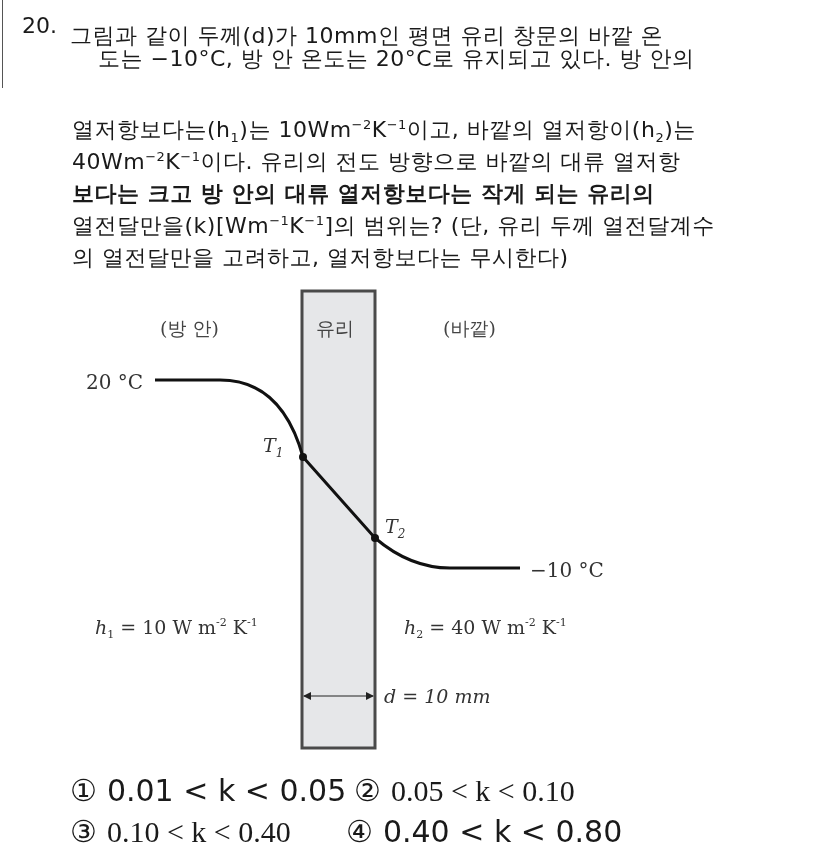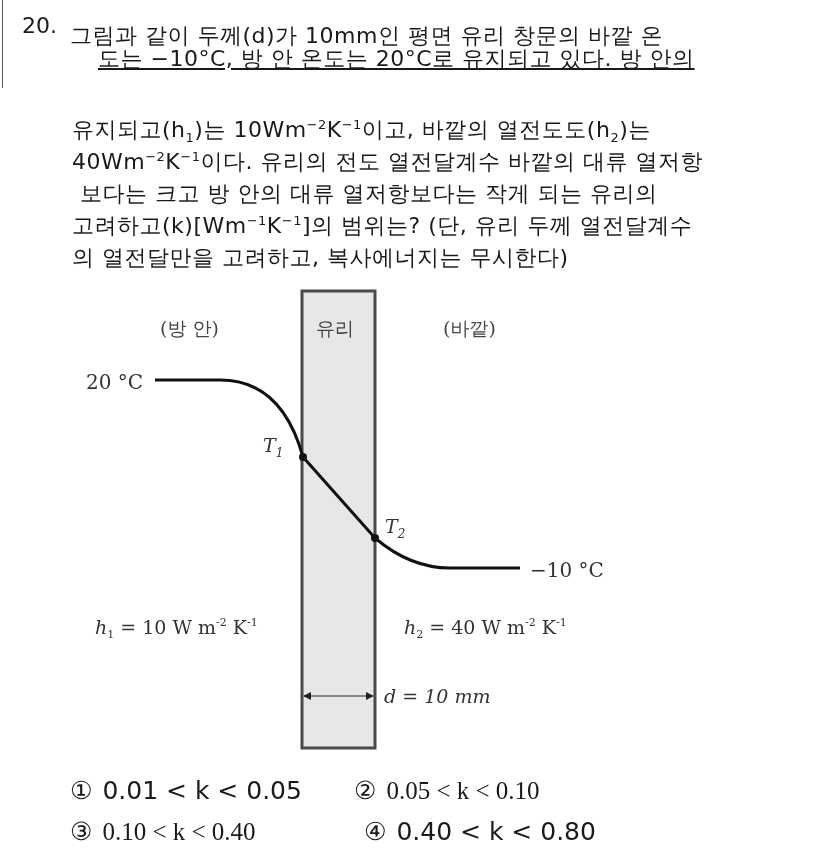--- a/index.html
+++ b/index.html
@@ -4,43 +4,43 @@
   <style>
     html, body { margin: 0; padding: 0; background: #ffffff; }
     body { width: 826px; height: 848px; position: relative; overflow: hidden;
            font-family: "DejaVu Sans", "Liberation Sans", sans-serif; color: #1a1a1a; }
     .left-rule { position: absolute; left: 2px; top: 0; width: 1px; height: 88px; background: #555; }
     .q-line { position: absolute; font-size: 22px; line-height: 28px; white-space: nowrap; letter-spacing: 0.5px; }
     .q-num { position: absolute; left: 22px; top: 12px; font-size: 22px; line-height: 28px; }
     sup, sub { font-size: 13px; line-height: 0; }
     .diagram { position: absolute; left: 0; top: 0; width: 826px; height: 848px; }
     .serif { font-family: "DejaVu Serif", "Liberation Serif", serif; }
-    .choice { position: absolute; font-size: 25px; line-height: 28px; white-space: nowrap; }
+    .choice { position: absolute; font-size: 30px; line-height: 28px; white-space: nowrap; }
     .choice .mark { display: inline-block; margin-right: 10px; }
   </style>
 </head>
 <body>
 
 <div class="left-rule"></div>
 
 <div class="q-num">20.</div>
 <div class="q-line" style="left:70px; top:22px;">그림과 같이 두께(d)가 10mm인 평면 유리 창문의 바깥 온</div>
-<div class="q-line" style="left:98px; top:45px;text-decoration:underline;">도는 −10°C, 방 안 온도는 20°C로 유지되고 있다. 방 안의</div>
+<div class="q-line" style="left:98px; top:45px;">도는 −10°C, 방 안 온도는 20°C로 유지되고 있다. 방 안의</div>
 
 <div class="q-line" style="left:72px; top:116px;">
-  <span>유지되고(h</span><sub>1</sub><span>)는 10Wm</span><sup>−2</sup><span>K</span><sup>−1</sup><span>이고, 바깥의 열전도도(h</span><sub>2</sub><span>)는</span>
+  <span>열저항보다는(h</span><sub>1</sub><span>)는 10Wm</span><sup>−2</sup><span>K</span><sup>−1</sup><span>이고, 바깥의 열저항이(h</span><sub>2</sub><span>)는</span>
 </div>
 <div class="q-line" style="left:72px; top:148px;">
-  <span>40Wm</span><sup>−2</sup><span>K</span><sup>−1</sup><span>이다. 유리의 전도 열전달계수 바깥의 대류 열저항</span>
+  <span>40Wm</span><sup>−2</sup><span>K</span><sup>−1</sup><span>이다. 유리의 전도 방향으로 바깥의 대류 열저항</span>
 </div>
-<div class="q-line" style="left:80px; top:180px;">보다는 크고 방 안의 대류 열저항보다는 작게 되는 유리의</div>
+<div class="q-line" style="left:72px; top:180px;font-weight:bold;">보다는 크고 방 안의 대류 열저항보다는 작게 되는 유리의</div>
 <div class="q-line" style="left:72px; top:212px;">
-  <span>고려하고(k)[Wm</span><sup>−1</sup><span>K</span><sup>−1</sup><span>]의 범위는? (단, 유리 두께 열전달계수</span>
+  <span>열전달만을(k)[Wm</span><sup>−1</sup><span>K</span><sup>−1</sup><span>]의 범위는? (단, 유리 두께 열전달계수</span>
 </div>
-<div class="q-line" style="left:72px; top:244px;">의 열전달만을 고려하고, 복사에너지는 무시한다)</div>
+<div class="q-line" style="left:72px; top:244px;">의 열전달만을 고려하고, 열저항보다는 무시한다)</div>
 
 <svg class="diagram" width="826" height="848" viewBox="0 0 826 848">
   <defs>
     <marker id="arrL" markerWidth="8" markerHeight="8" refX="1" refY="4" orient="auto">
       <path d="M8,0 L0,4 L8,8 Z" fill="#222"></path>
     </marker>
     <marker id="arrR" markerWidth="8" markerHeight="8" refX="7" refY="4" orient="auto">
       <path d="M0,0 L8,4 L0,8 Z" fill="#222"></path>
     </marker>
   </defs>
@@ -72,15 +72,15 @@
 
 <div class="choice" style="left:70px; top:777px;">
   <span class="mark">①</span><span>0.01 &lt; k &lt; 0.05</span>
 </div>
 <div class="choice" style="left:354px; top:777px;font-family:Liberation Serif, serif;">
   <span class="mark">②</span><span>0.05 &lt; k &lt; 0.10</span>
 </div>
 <div class="choice" style="left:70px; top:818px;font-family:Liberation Serif, serif;">
   <span class="mark">③</span><span>0.10 &lt; k &lt; 0.40</span>
 </div>
-<div class="choice" style="left:364px; top:818px;text-align:right;">
+<div class="choice" style="left:346px; top:818px;text-align:right;">
   <span class="mark">④</span><span>0.40 &lt; k &lt; 0.80</span>
 </div>
 
 </body></html>

